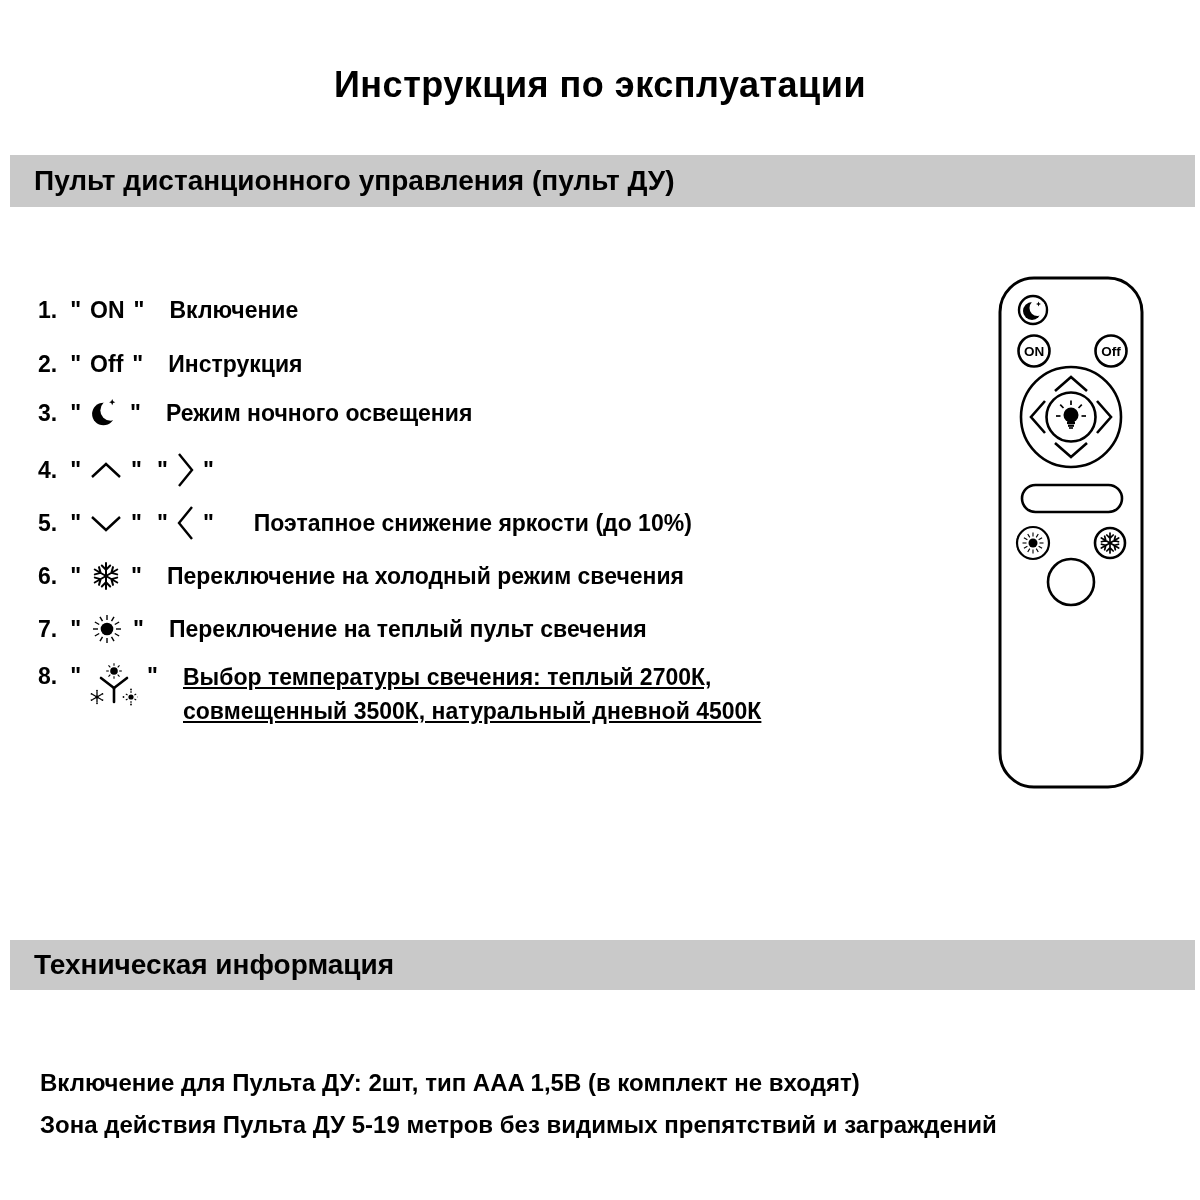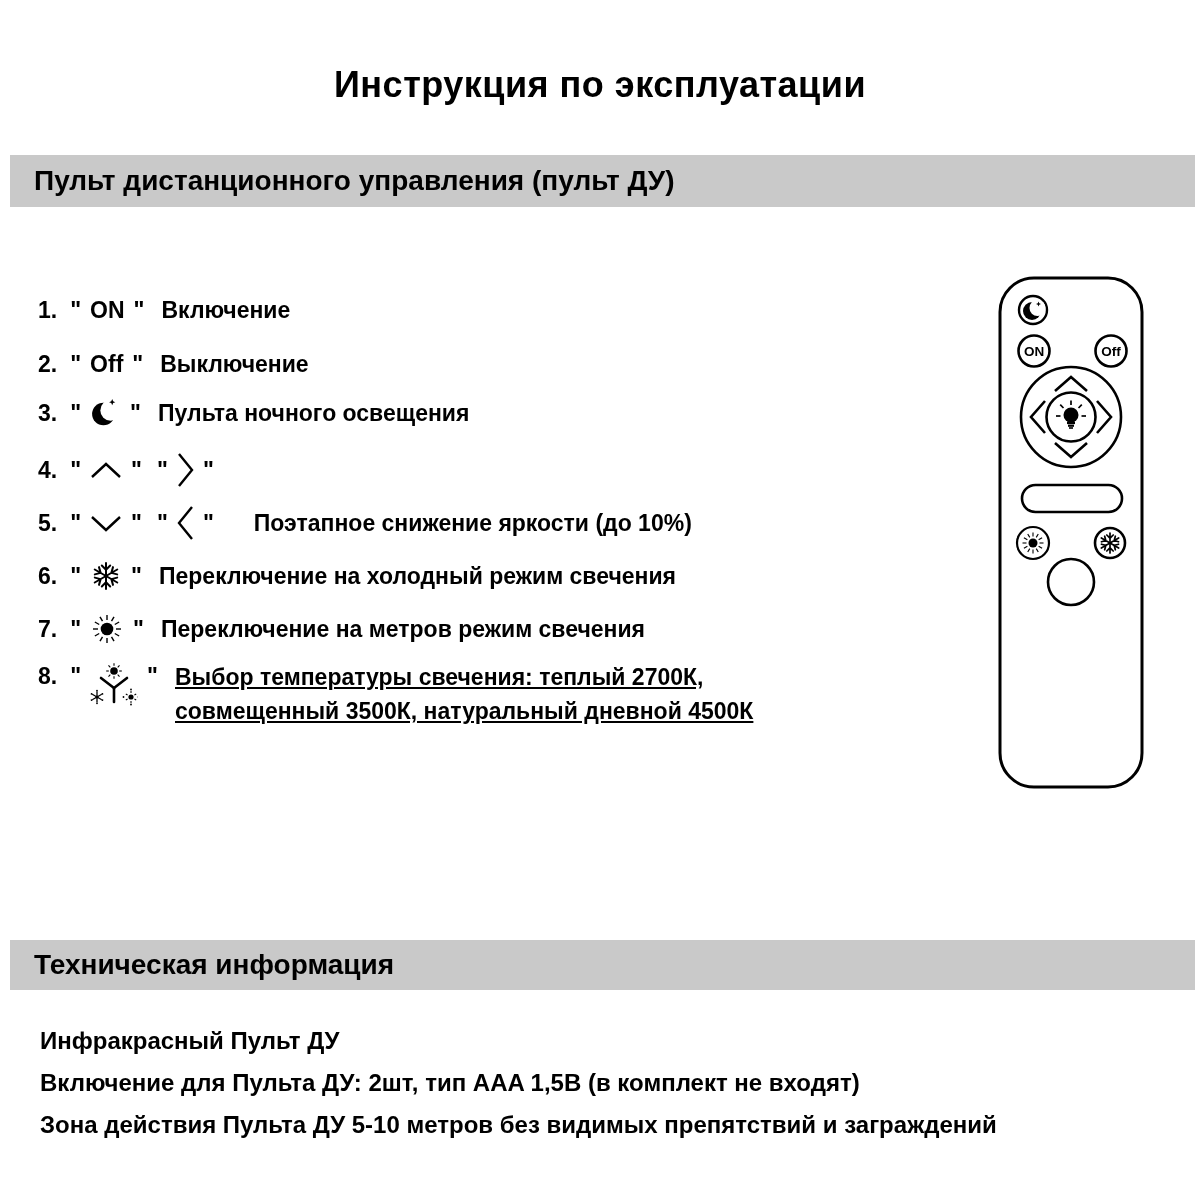--- a/index.html
+++ b/index.html
@@ -8,21 +8,21 @@
   .page-title{position:absolute;top:64px;left:0;width:1200px;text-align:center;
         font-size:36px;font-weight:bold;letter-spacing:0.5px;}
   .section-bar{position:absolute;left:10px;width:1185px;height:52px;background:#c9c9c9;
         display:flex;align-items:center;padding-left:24px;box-sizing:border-box;
         font-size:28px;font-weight:bold;}
   .bar-remote{top:155px;}
   .bar-tech{top:940px;height:50px;}
   .item{position:absolute;left:38px;display:flex;align-items:center;gap:9px;
         font-size:23px;font-weight:bold;white-space:nowrap;}
   .item .num{margin-right:4px;}
-  .item .txt{margin-left:8px;}
+  .item .txt{margin-left:16px;}
   .item .grp-gap{margin-left:6px;}
   .item svg{display:block;}
   .item8{align-items:flex-start;}
   .item8 .icon-wrap{margin-top:2px;}
   .item8 .q{line-height:33px;}
   .item8 .num{line-height:33px;}
   .two-line{line-height:34px;white-space:nowrap;text-decoration:underline;}
   .remote-svg{position:absolute;left:992px;top:268px;}
   .tech-line{position:absolute;left:40px;font-size:24px;font-weight:bold;white-space:nowrap;}
   .tl0{top:1027px;} .tl1{top:1069px;} .tl2{top:1111px;}
@@ -44,35 +44,35 @@
     <span class="key">ON</span>
     <span class="q">"</span>
     <span class="txt">Включение</span>
   </div>
 
   <div class="item" style="top:351px">
     <span class="num">2.</span>
     <span class="q">"</span>
     <span class="key">Off</span>
     <span class="q">"</span>
-    <span class="txt">Выключение</span>
+    <span class="txt">Инструкция</span>
   </div>
 
   <div class="item" style="top:397px">
     <span class="num">3.</span>
     <span class="q">"</span>
     <span class="icon-wrap">
       <svg width="31" height="33" viewBox="-13 -15 30 32">
         <circle cx="0" cy="1.5" r="11" fill="#000"></circle>
         <circle cx="7" cy="-2" r="10" fill="#fff"></circle>
         <path d="M8.5,-13 L9.4,-10.9 L11.5,-10 L9.4,-9.1 L8.5,-7 L7.6,-9.1 L5.5,-10 L7.6,-10.9 Z" fill="#000"></path>
       </svg>
     </span>
     <span class="q">"</span>
-    <span class="txt">Пульта ночного освещения</span>
+    <span class="txt">Режим ночного освещения</span>
   </div>
 
   <div class="item" style="top:452px">
     <span class="num">4.</span>
     <span class="q">"</span>
     <span class="icon-wrap">
       <svg width="32" height="17" viewBox="0 0 32 17">
         <polyline points="2,15 16,2 30,15" fill="none" stroke="#000" stroke-width="2.4"></polyline>
       </svg>
     </span>
@@ -137,21 +137,21 @@
           <line y1="-9" y2="-14" transform="rotate(180)"></line>
             <line y1="-9" y2="-14" transform="rotate(210)"></line>
           <line y1="-9" y2="-14" transform="rotate(240)"></line>
             <line y1="-9" y2="-14" transform="rotate(270)"></line>
           <line y1="-9" y2="-14" transform="rotate(300)"></line>
             <line y1="-9" y2="-14" transform="rotate(330)"></line>
         </g>
       </svg>
     </span>
     <span class="q">"</span>
-    <span class="txt">Переключение на метров режим свечения</span>
+    <span class="txt">Переключение на теплый пульт свечения</span>
   </div>
 
   <div class="item item8" style="top:660px">
     <span class="num">8.</span>
     <span class="q">"</span>
     <span class="icon-wrap">
       <svg width="48" height="46" viewBox="-24 -23 48 46">
         <g stroke="#000" stroke-width="2.6" stroke-linecap="round">
           <line x1="0" y1="3" x2="-13" y2="-7"></line>
           <line x1="0" y1="3" x2="13" y2="-7"></line>
@@ -286,17 +286,16 @@
       </g>
     </g>
 
     <circle cx="79" cy="314" r="23" fill="#fff" stroke="#000" stroke-width="2.6"></circle>
   </svg>
 
   <div class="section-bar bar-tech">
     <span>Техническая информация</span>
   </div>
 
-  <div class="tech-line tl0">Инфракрасный Пульт ДУ</div>
   <div class="tech-line tl1">Включение для Пульта ДУ: 2шт, тип AAA 1,5В (в комплект не входят)</div>
-  <div class="tech-line tl2">Зона действия Пульта ДУ 5-10 метров без видимых препятствий и заграждений</div>
+  <div class="tech-line tl2">Зона действия Пульта ДУ 5-19 метров без видимых препятствий и заграждений</div>
 
 </div>
 
 </body></html>

